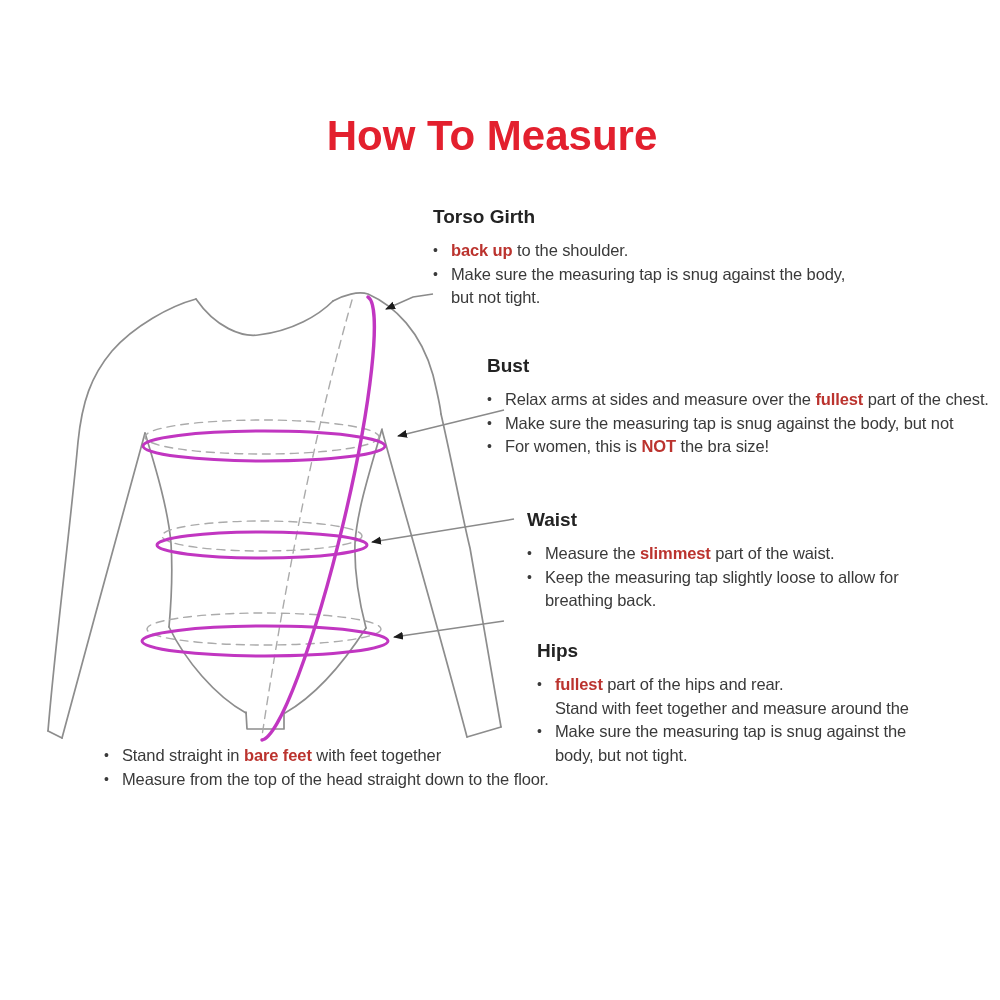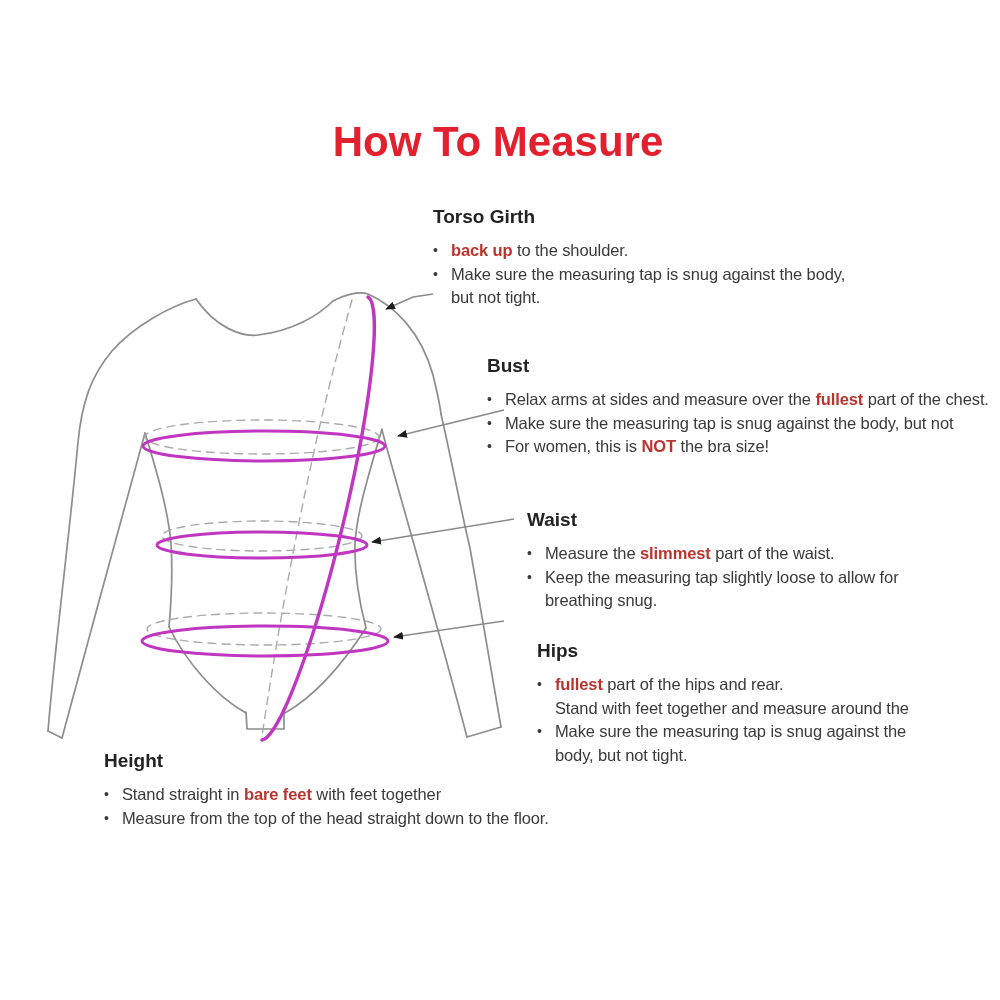--- a/index.html
+++ b/index.html
@@ -11,21 +11,21 @@
     --leader:#8a8a8a;
     --text:#3a3a3a;
     --heading:#232323;
   }
   html,body{margin:0;padding:0;background:#ffffff;}
   .page{
     position:relative;width:1000px;height:1000px;background:#ffffff;overflow:hidden;
     font-family:"Liberation Sans",sans-serif;color:var(--text);
   }
   .page-title{
-    position:absolute;left:0;top:100px;width:960px;margin:18px;
+    position:absolute;left:0;top:100px;width:960px;margin:12px;
     text-align:center;font-size:42px;line-height:48px;font-weight:700;
     color:var(--title-red);letter-spacing:0px;
   }
   svg.diagram{position:absolute;left:0;top:0;width:1000px;height:1000px;}
   .garment{fill:none;stroke:var(--garment);stroke-width:1.7;stroke-linecap:round;stroke-linejoin:round;}
   .dashed{fill:none;stroke:var(--dashline);stroke-width:1.4;stroke-dasharray:8 6;stroke-linecap:round;}
   .tape{fill:none;stroke:var(--tape);stroke-width:3;stroke-linecap:round;}
   .tape-big{fill:none;stroke:var(--tape);stroke-width:3.4;stroke-linecap:round;}
   .leader{fill:none;stroke:var(--leader);stroke-width:1.5;}
   section{position:absolute;}
@@ -135,21 +135,21 @@
         <div class="bullet">
           <span class="marker">•</span>
           <div class="lines">
             <div class="bl"><span>Measure the </span><span class="em">slimmest</span><span> part of the waist.</span></div>
           </div>
         </div>
         <div class="bullet">
           <span class="marker">•</span>
           <div class="lines">
             <div class="bl"><span>Keep the measuring tap slightly loose to allow for</span></div>
-            <div class="bl"><span>breathing snug.</span></div>
+            <div class="bl"><span>breathing back.</span></div>
           </div>
         </div>
       </div>
   </section>
 
   <section id="sec-hips">
     <h2 class="sec-heading">Hips</h2>
     <div class="bullets">
         <div class="bullet">
           <span class="marker">•</span>
@@ -162,21 +162,20 @@
           <span class="marker">•</span>
           <div class="lines">
             <div class="bl"><span>Make sure the measuring tap is snug against the</span></div>
             <div class="bl"><span>body, but not tight.</span></div>
           </div>
         </div>
       </div>
   </section>
 
   <section id="sec-height">
-    <h2 class="sec-heading">Height</h2>
     <div class="bullets">
         <div class="bullet">
           <span class="marker">•</span>
           <div class="lines">
             <div class="bl"><span>Stand straight in </span><span class="em">bare feet</span><span> with feet together</span></div>
           </div>
         </div>
         <div class="bullet">
           <span class="marker">•</span>
           <div class="lines">

